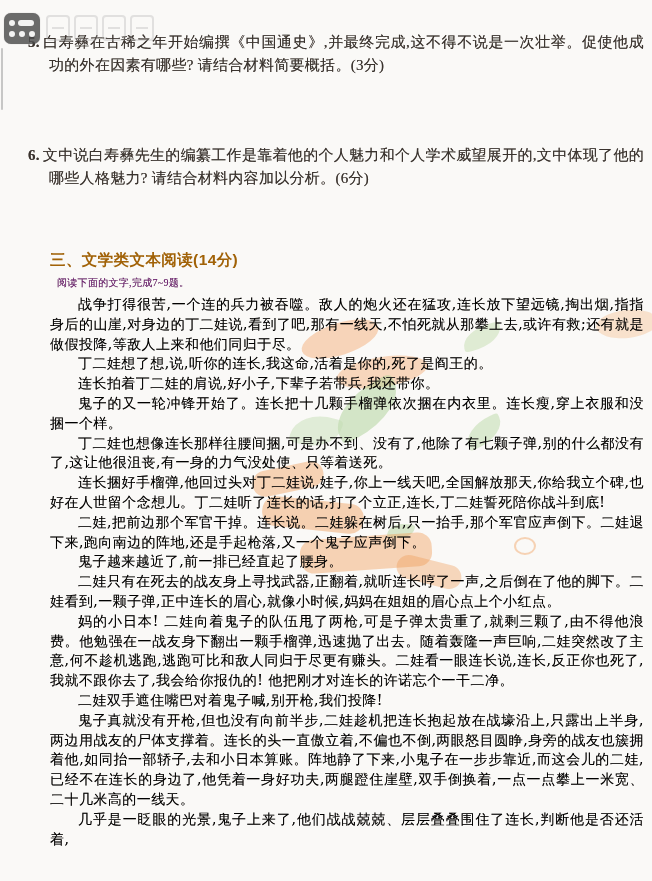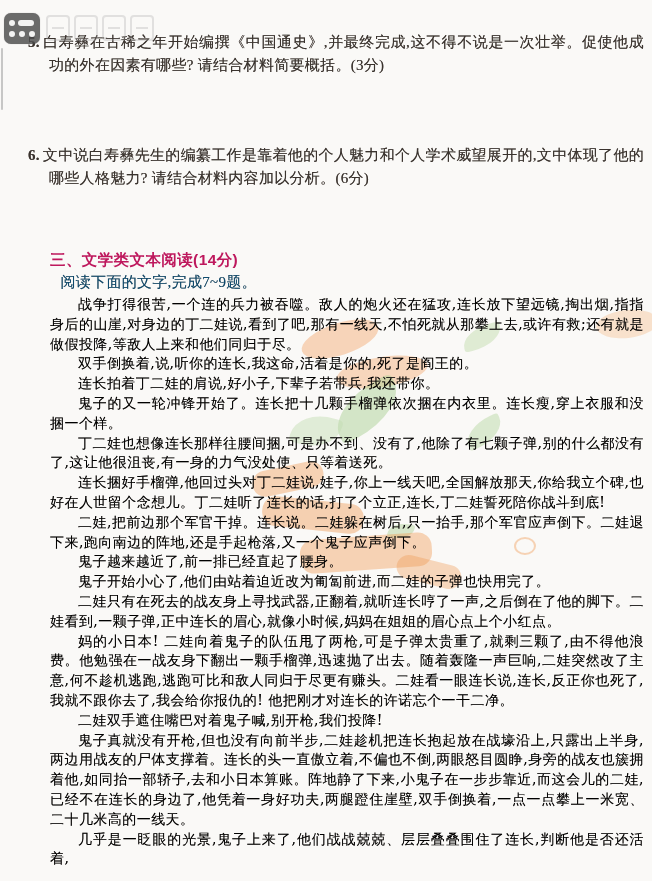--- a/index.html
+++ b/index.html
@@ -51,24 +51,24 @@
     font-size: 15px; line-height: 22.5px; letter-spacing: .3px;
     color: #3a332e; text-align: justify;
     padding-left: 21px; text-indent: -21px;
     text-shadow: 0 0 .5px rgba(58,51,46,.65);
   }
   .q-num { margin-right: 3px; font-weight: bold; }
   .section-block { margin-left: 22px; margin-top: 60px; }
   .section-heading {
     font-family: "Liberation Sans", sans-serif;
     font-weight: bold; font-size: 15.5px; line-height: 22px;
-    color: #be185d; letter-spacing: .4px;
+    color: #a16207; letter-spacing: .4px;
   }
   .instruction {
-    font-size: 15px; line-height: 23px; color: #0c4a6e;
+    font-size: 10px; line-height: 23px; color: #701a75;
     text-indent: .7em; letter-spacing: .3px;
     text-shadow: 0 0 .5px rgba(58,51,46,.6);
   }
   .passage { margin-left: 22px; margin-top: 1px; }
   .passage p {
     margin: 0; font-size: 14px; line-height: 19.8px;
     letter-spacing: .45px; text-indent: 2em;
     text-align: justify; color: #000000;
     font-family: "DejaVu Serif", serif;
     text-shadow: 0 0 .6px rgba(74,66,59,.55);
@@ -124,36 +124,35 @@
 
   <div class="section-block">
     <div class="section-heading">三、文学类文本阅读(14分)</div>
     <div class="instruction">阅读下面的文字,完成7~9题。</div>
   </div>
 
   <div class="passage">
 
       <p>战争打得很苦,一个连的兵力被吞噬。敌人的炮火还在猛攻,连长放下望远镜,掏出烟,指指身后的山崖,对身边的丁二娃说,看到了吧,那有一线天,不怕死就从那攀上去,或许有救;还有就是做假投降,等敌人上来和他们同归于尽。</p>
 
-      <p>双手倒换着,说,听你的连长,我这命,活着是你的,死了是阎王的。</p>
+      <p>丁二娃想了想,说,听你的连长,我这命,活着是你的,死了是阎王的。</p>
 
       <p>连长拍着丁二娃的肩说,好小子,下辈子若带兵,我还带你。</p>
 
 
       <p>鬼子的又一轮冲锋开始了。连长把十几颗手榴弹依次捆在内衣里。连长瘦,穿上衣服和没捆一个样。</p>
 
       <p>丁二娃也想像连长那样往腰间捆,可是办不到、没有了,他除了有七颗子弹,别的什么都没有了,这让他很沮丧,有一身的力气没处使、只等着送死。</p>
 
       <p>连长捆好手榴弹,他回过头对丁二娃说,娃子,你上一线天吧,全国解放那天,你给我立个碑,也好在人世留个念想儿。丁二娃听了连长的话,打了个立正,连长,丁二娃誓死陪你战斗到底!</p>
 
       <p>二娃,把前边那个军官干掉。连长说。二娃躲在树后,只一抬手,那个军官应声倒下。二娃退下来,跑向南边的阵地,还是手起枪落,又一个鬼子应声倒下。</p>
 
       <p>鬼子越来越近了,前一排已经直起了腰身。</p>
 
-      <p>鬼子开始小心了,他们由站着迫近改为匍匐前进,而二娃的子弹也快用完了。</p>
 
       <p>二娃只有在死去的战友身上寻找武器,正翻着,就听连长哼了一声,之后倒在了他的脚下。二娃看到,一颗子弹,正中连长的眉心,就像小时候,妈妈在姐姐的眉心点上个小红点。</p>
 
       <p>妈的小日本! 二娃向着鬼子的队伍甩了两枪,可是子弹太贵重了,就剩三颗了,由不得他浪费。他勉强在一战友身下翻出一颗手榴弹,迅速抛了出去。随着轰隆一声巨响,二娃突然改了主意,何不趁机逃跑,逃跑可比和敌人同归于尽更有赚头。二娃看一眼连长说,连长,反正你也死了,我就不跟你去了,我会给你报仇的! 他把刚才对连长的许诺忘个一干二净。</p>
 
       <p>二娃双手遮住嘴巴对着鬼子喊,别开枪,我们投降!</p>
 
 
       <p>鬼子真就没有开枪,但也没有向前半步,二娃趁机把连长抱起放在战壕沿上,只露出上半身,两边用战友的尸体支撑着。连长的头一直傲立着,不偏也不倒,两眼怒目圆睁,身旁的战友也簇拥着他,如同抬一部轿子,去和小日本算账。阵地静了下来,小鬼子在一步步靠近,而这会儿的二娃,已经不在连长的身边了,他凭着一身好功夫,两腿蹬住崖壁,双手倒换着,一点一点攀上一米宽、二十几米高的一线天。</p>
 

